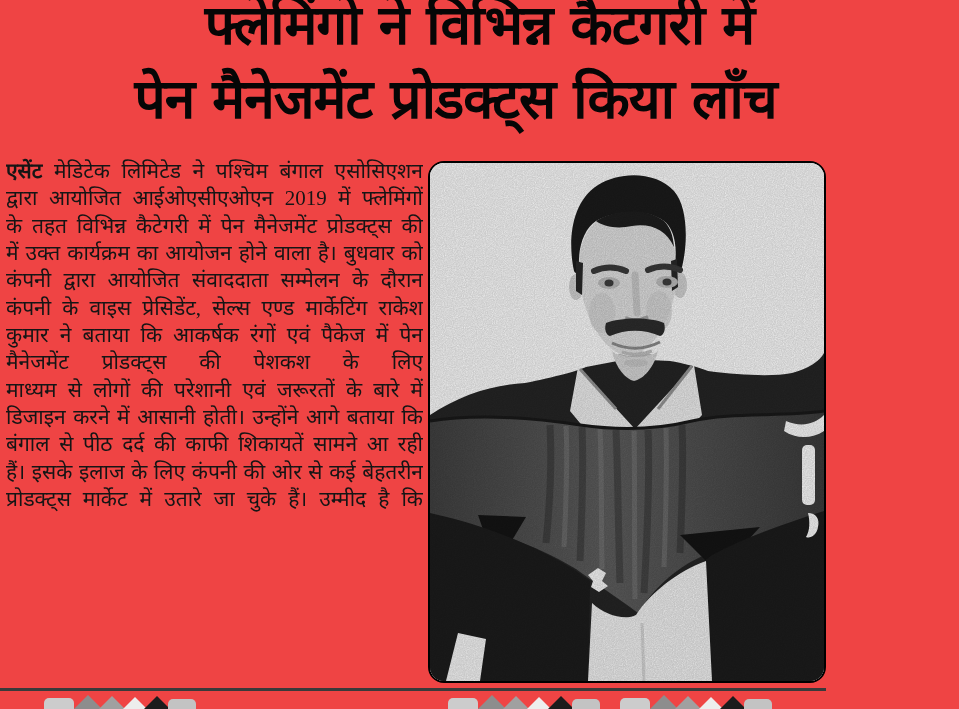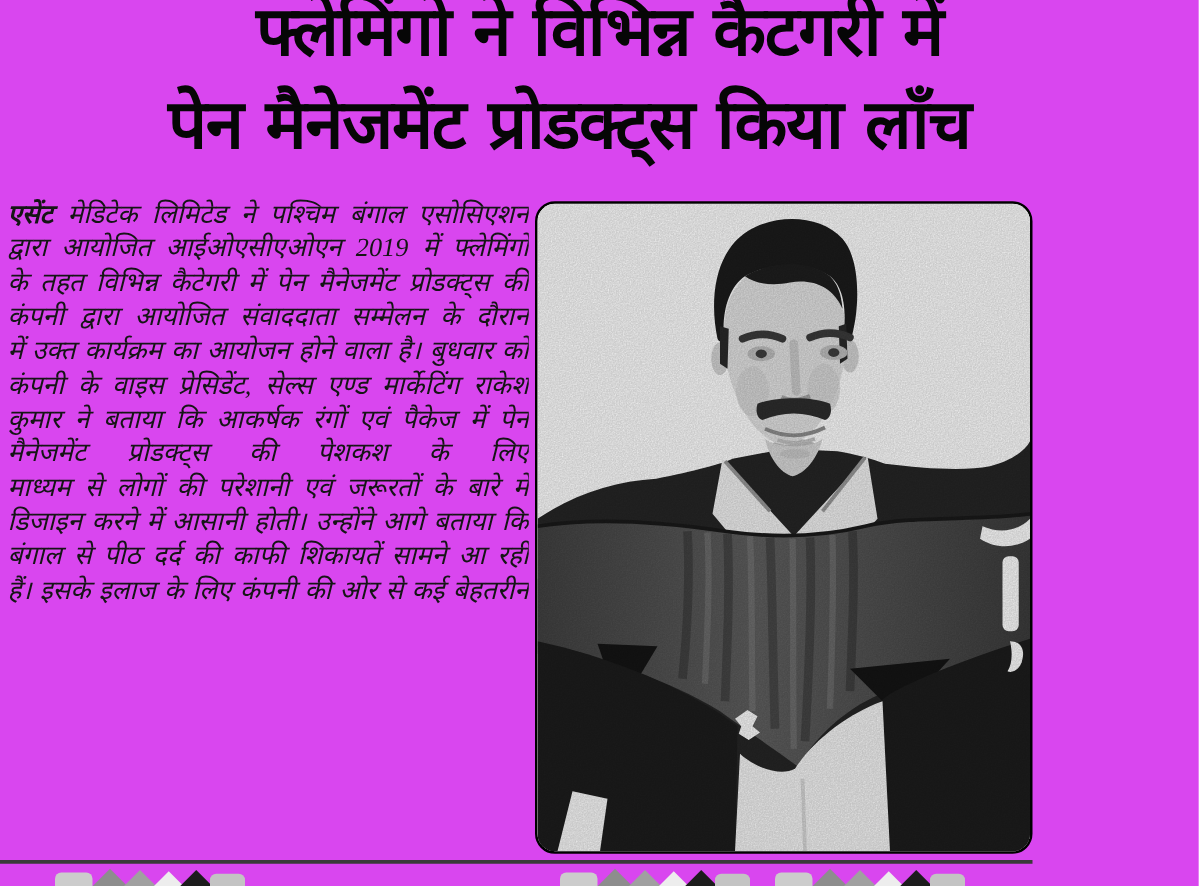--- a/index.html
+++ b/index.html
@@ -1,36 +1,36 @@
 <!DOCTYPE html>
 <html><head>
 <meta charset="utf-8">
 <style>
   html,body{margin:0;padding:0;}
   body{
     width:959px;height:709px;overflow:hidden;position:relative;
     background:#ffffff;
     font-family:"Liberation Serif","DejaVu Serif",serif;
   }
-  .page{position:absolute;inset:0;background:#d946ef;padding-left:36px;}
+  .page{position:absolute;inset:0;background:#ef4444;padding-left:36px;}
 
   
   .headline{
     position:absolute;top:-12px;left:0;width:100%;
     text-align:center;color:#060606;
     font-family:"DejaVu Sans","Liberation Sans",sans-serif;
     font-weight:800;font-size:55px;line-height:74px;letter-spacing:-1px;
   }
   .headline .hl{display:block;white-space:nowrap;}
   .headline .hl2{transform:translateX(-24px);}
 
   
   .article{
     position:absolute;left:6px;top:158px;width:417px;
-    font-size:21px;line-height:27.35px;color:#151515;font-style:italic;
+    font-size:21px;line-height:27.35px;color:#151515;
   }
   .bline{
     height:27.35px;overflow:hidden;
     text-align:justify;text-align-last:justify;
   }
   .bline.last{text-align-last:left;}
   .lead{font-weight:bold;}
   .endmark{font-size:17px;}
 
   
@@ -52,29 +52,30 @@
 
   <div class="headline">
     <span class="hl hl1">फ्लेमिंगो ने विभिन्न कैटगरी में</span>
     <span class="hl hl2">पेन मैनेजमेंट प्रोडक्ट्स किया लाँच</span>
   </div>
 
   <div class="article">
     <div class="bline"><span class="lead">एसेंट</span> <span>मेडिटेक लिमिटेड ने पश्चिम बंगाल एसोसिएशन</span></div>
     <div class="bline">द्वारा आयोजित आईओएसीएओएन 2019 में फ्लेमिंगों</div>
     <div class="bline">के तहत विभिन्न कैटेगरी में पेन मैनेजमेंट प्रोडक्ट्स की</div>
+    <div class="bline">में उक्त कार्यक्रम का आयोजन होने वाला है। बुधवार को</div>
     <div class="bline">कंपनी द्वारा आयोजित संवाददाता सम्मेलन के दौरान</div>
-    <div class="bline">में उक्त कार्यक्रम का आयोजन होने वाला है। बुधवार को</div>
     <div class="bline">कंपनी के वाइस प्रेसिडेंट, सेल्स एण्ड मार्केटिंग राकेश</div>
     <div class="bline">कुमार ने बताया कि आकर्षक रंगों एवं पैकेज में पेन</div>
     <div class="bline">मैनेजमेंट प्रोडक्ट्स की पेशकश के लिए</div>
     <div class="bline">माध्यम से लोगों की परेशानी एवं जरूरतों के बारे में</div>
     <div class="bline">डिजाइन करने में आसानी होती। उन्होंने आगे बताया कि</div>
     <div class="bline">बंगाल से पीठ दर्द की काफी शिकायतें सामने आ रही</div>
     <div class="bline">हैं। इसके इलाज के लिए कंपनी की ओर से कई बेहतरीन</div>
+    <div class="bline">प्रोडक्ट्स मार्केट में उतारे जा चुके हैं। उम्मीद है कि</div>
   </div>
 
   <div class="photo">
     <svg viewBox="0 0 394 518">
       <defs>
         <linearGradient id="beltGrad" x1="0" y1="0" x2="1" y2="0">
           <stop offset="0" stop-color="#424242"></stop>
           <stop offset="0.45" stop-color="#606060"></stop>
           <stop offset="0.62" stop-color="#565656"></stop>
           <stop offset="1" stop-color="#3d3d3d"></stop>

